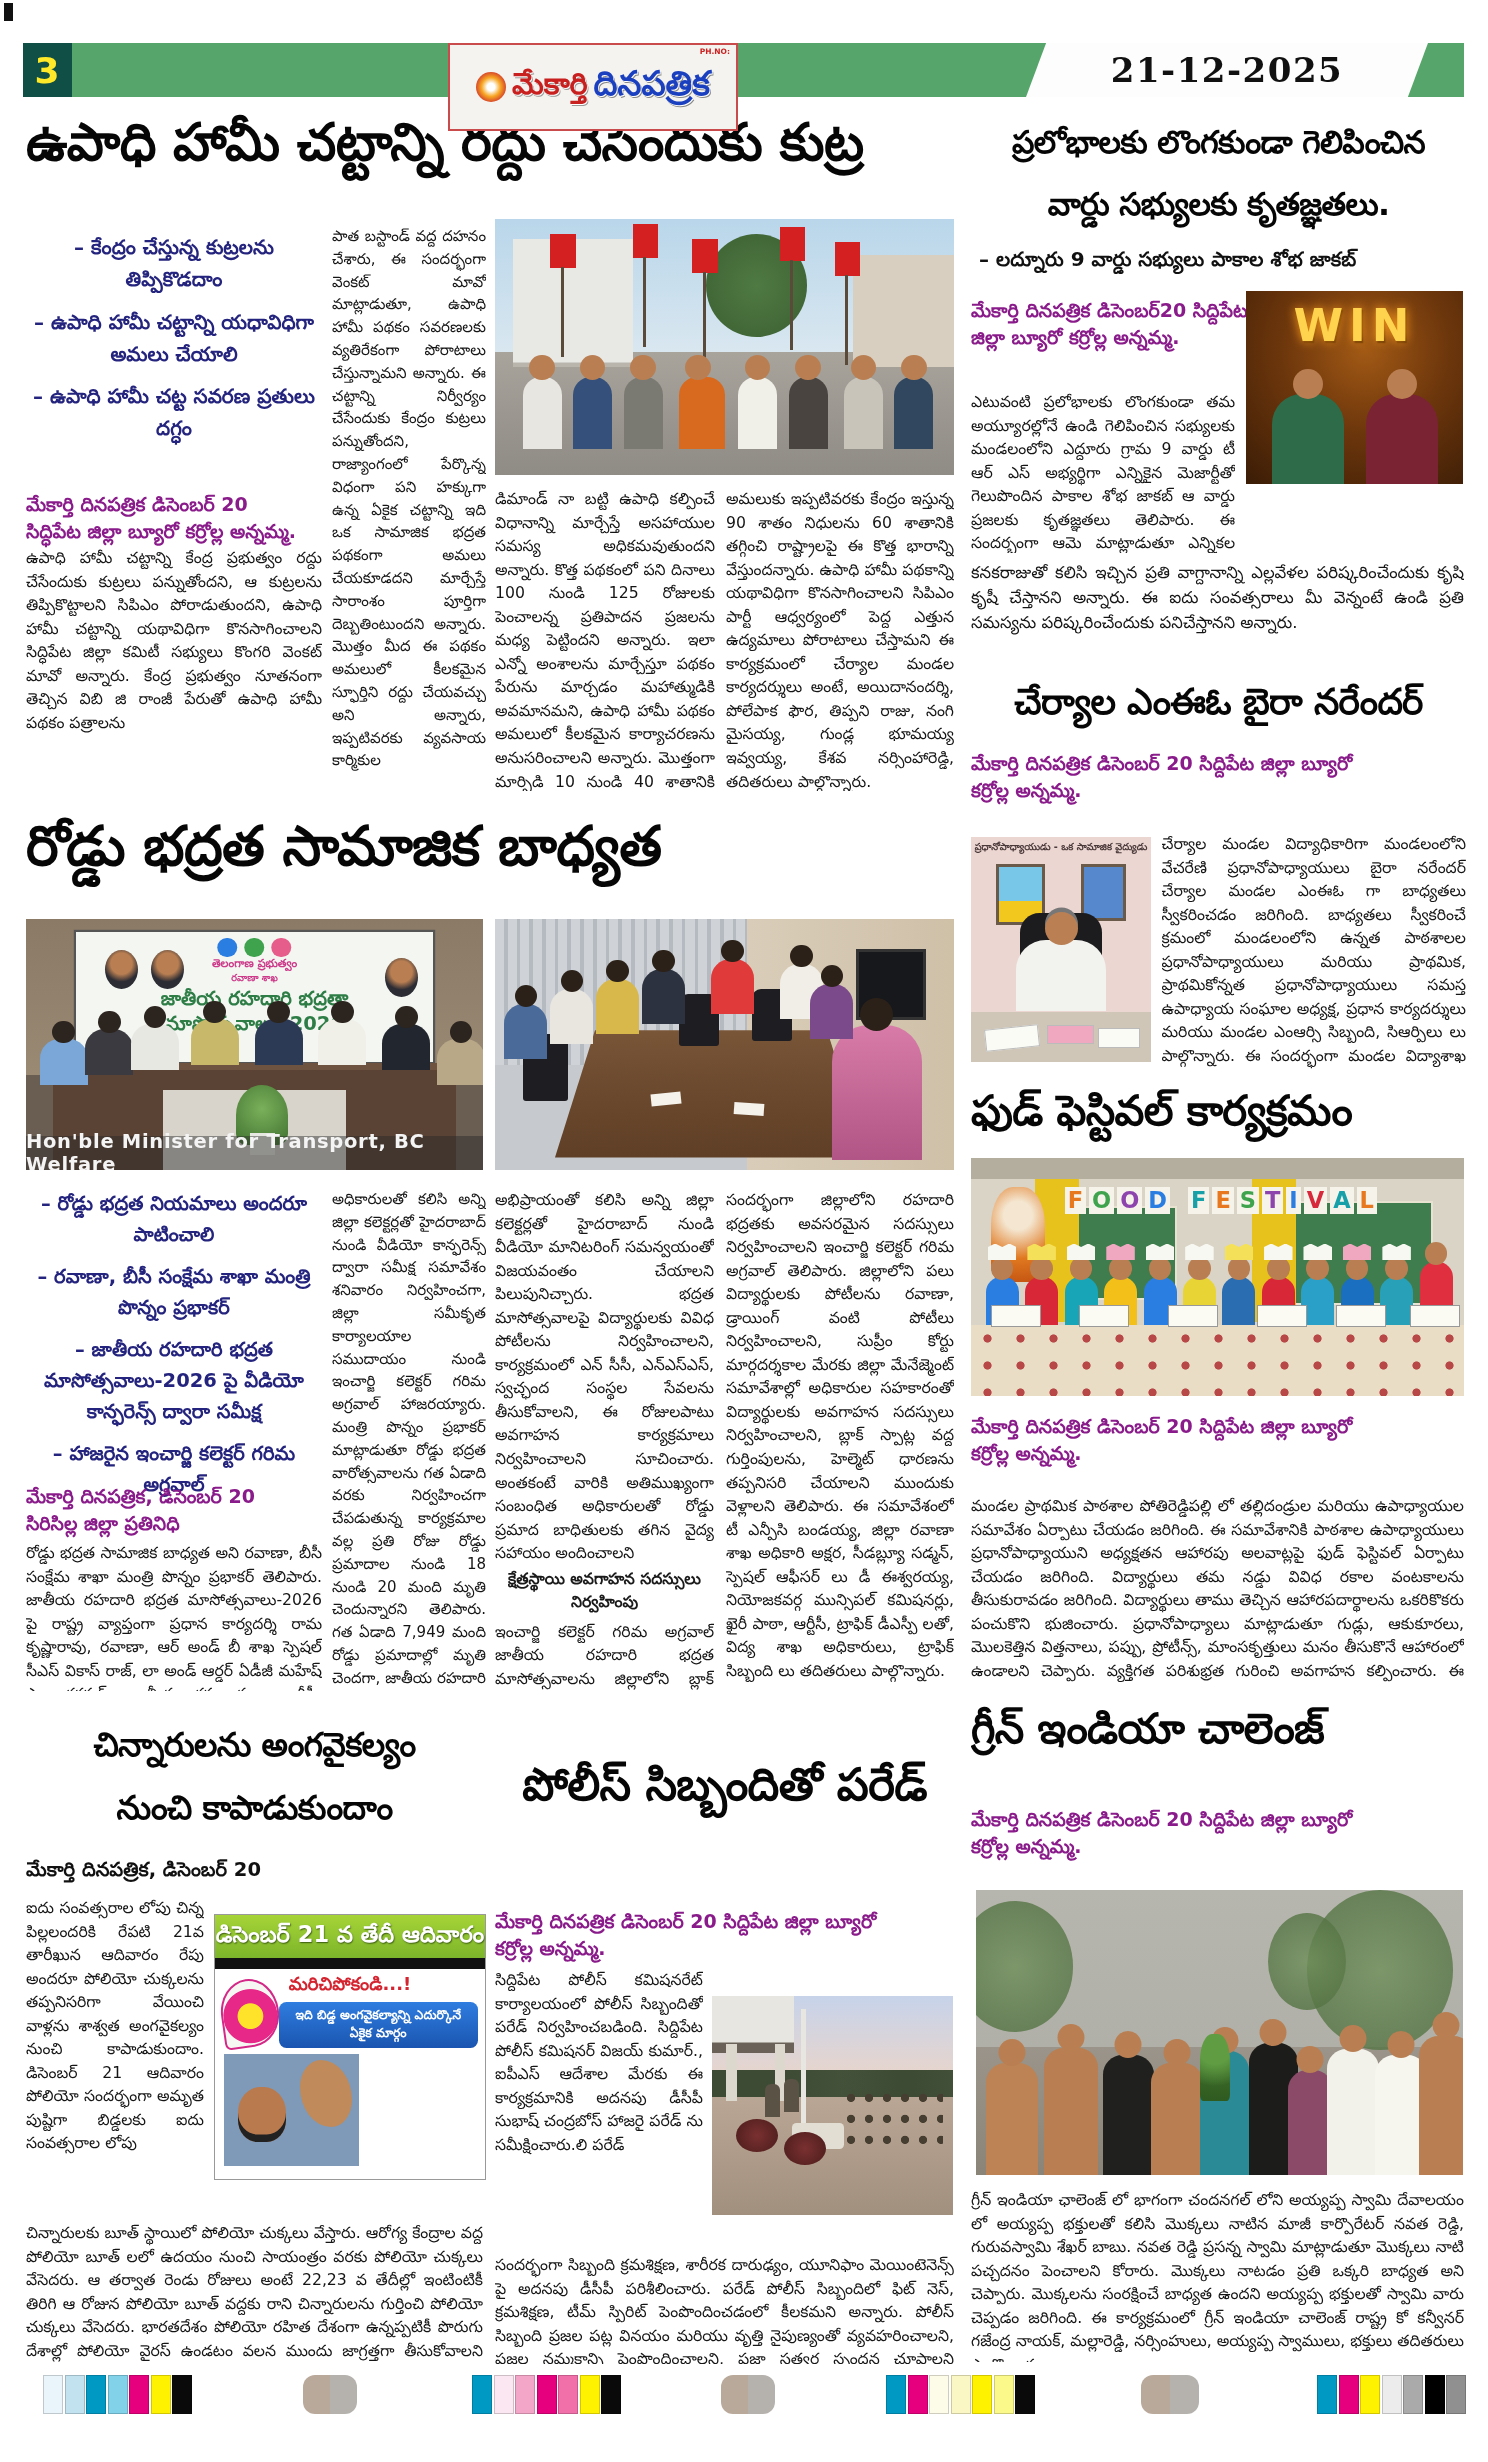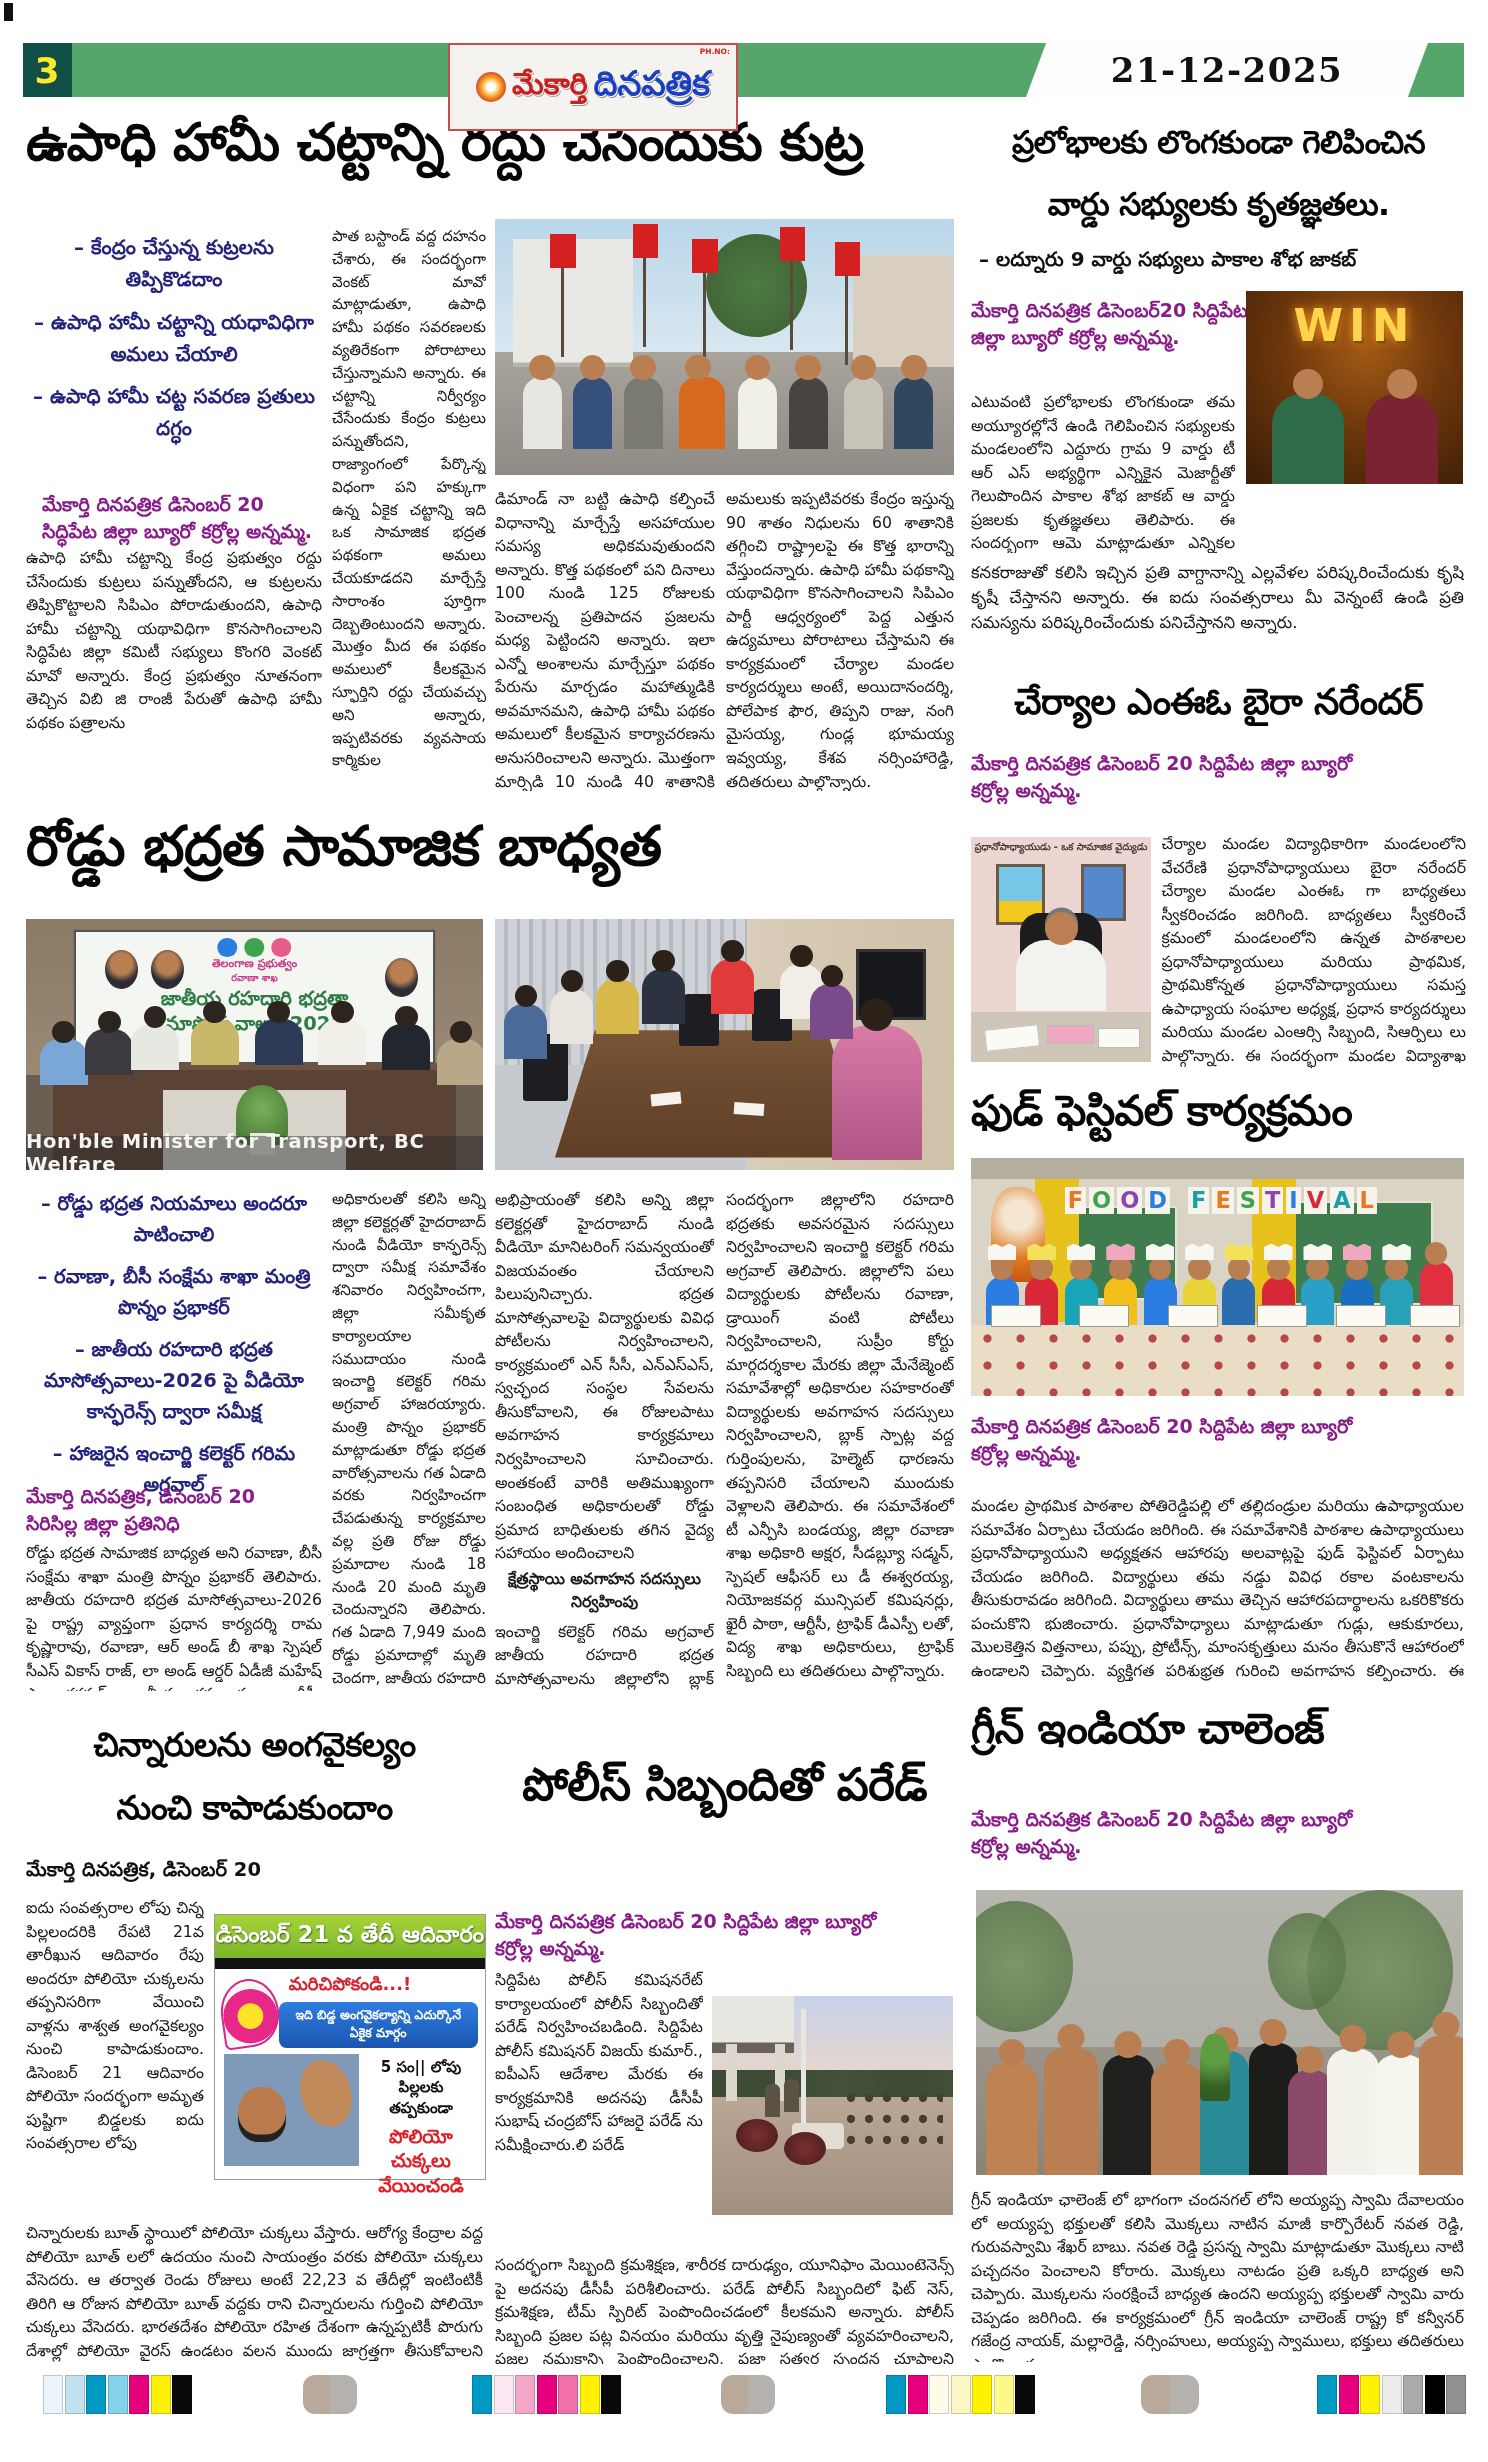--- a/index.html
+++ b/index.html
@@ -202,21 +202,21 @@
     <span class="datetext">21-12-2025</span>
   </div>
 
   <div class="abs hl hl-xl" style="left:26px;top:112px;width:934px;">ఉపాధి హామీ చట్టాన్ని రద్దు చేసేందుకు కుట్ర</div>
 
   <div class="abs bullets" style="left:26px;top:231px;width:296px;">
     <p>– కేంద్రం చేస్తున్న కుట్రలను తిప్పికొడదాం</p>
     <p>– ఉపాధి హామీ చట్టాన్ని యధావిధిగా అమలు చేయాలి</p>
     <p>– ఉపాధి హామీ చట్ట సవరణ ప్రతులు దగ్ధం</p>
   </div>
-  <div class="abs byline" style="left:42px;top:491px;width:296px;">
+  <div class="abs byline" style="left:26px;top:491px;width:296px;">
     <span>మేకార్తి దినపత్రిక డిసెంబర్ 20</span><br>
     <span>సిద్ధిపేట జిల్లా బ్యూరో కర్రోల్ల అన్నమ్మ.</span>
   </div>
   <div class="abs body" style="left:26px;top:546px;width:296px;height:247px;">ఉపాధి హామీ చట్టాన్ని కేంద్ర ప్రభుత్వం రద్దు చేసేందుకు కుట్రలు పన్నుతోందని, ఆ కుట్రలను తిప్పికొట్టాలని సిపిఎం పోరాడుతుందని, ఉపాధి హామీ చట్టాన్ని యథావిధిగా కొనసాగించాలని సిద్ధిపేట జిల్లా కమిటీ సభ్యులు కొంగరి వెంకట్ మావో అన్నారు. కేంద్ర ప్రభుత్వం నూతనంగా తెచ్చిన విబి జి రాంజీ పేరుతో ఉపాధి హామీ పథకం పత్రాలను</div>
   <div class="abs body-s" style="left:332px;top:225px;width:154px;height:568px;">పాత బస్టాండ్ వద్ద దహనం చేశారు, ఈ సందర్భంగా వెంకట్ మావో మాట్లాడుతూ, ఉపాధి హామీ పథకం సవరణలకు వ్యతిరేకంగా పోరాటాలు చేస్తున్నామని అన్నారు. ఈ చట్టాన్ని నిర్వీర్యం చేసేందుకు కేంద్రం కుట్రలు పన్నుతోందని, రాజ్యాంగంలో పేర్కొన్న విధంగా పని హక్కుగా ఉన్న ఏకైక చట్టాన్ని ఇది ఒక సామాజిక భద్రత పథకంగా అమలు చేయకూడదని మార్చేస్తే సారాంశం పూర్తిగా దెబ్బతింటుందని అన్నారు. మొత్తం మీద ఈ పథకం అమలులో కీలకమైన స్ఫూర్తిని రద్దు చేయవచ్చు అని అన్నారు, ఇప్పటివరకు వ్యవసాయ కార్మికుల</div>
 
   <div class="abs photo pa" style="left:495px;top:219px;width:459px;height:256px;">
     <div class="pa-bldg"></div>
     <div class="pa-bldg2"></div>
     <div class="pa-tree"></div>
@@ -440,27 +440,20 @@
   <div class="abs ad" style="left:214px;top:1914px;width:270px;height:264px;">
     <div class="ad-head">డిసెంబర్ 21 వ తేదీ ఆదివారం</div>
     <div class="ad-black"></div>
     <div class="ad-remember">మరిచిపోకండి...!</div>
     <div class="ad-band">ఇది బిడ్డ అంగవైకల్యాన్ని ఎదుర్కొనే ఏకైక మార్గం</div>
     <div class="ad-logo"></div>
     <div class="ad-photo">
       <div class="ad-face"></div>
       <div class="ad-hand"></div>
     </div>
-    <div class="ad-right">
-      <div class="ad-r1">5 సం|| లోపు పిల్లలకు తప్పకుండా</div>
-      <div class="ad-red">
-        <span>పోలియో చుక్కలు</span><br>
-        <span>వేయించండి</span>
-      </div>
-    </div>
   </div>
 
   <div class="abs body" style="left:26px;top:2221px;width:457px;height:142px;">చిన్నారులకు బూత్ స్థాయిలో పోలియో చుక్కలు వేస్తారు. ఆరోగ్య కేంద్రాల వద్ద పోలియో బూత్ లలో ఉదయం నుంచి సాయంత్రం వరకు పోలియో చుక్కలు వేసెదరు. ఆ తర్వాత రెండు రోజులు అంటే 22,23 వ తేదీల్లో ఇంటింటికీ తిరిగి ఆ రోజున పోలియో బూత్ వద్దకు రాని చిన్నారులను గుర్తించి పోలియో చుక్కలు వేసెదరు. భారతదేశం పోలియో రహిత దేశంగా ఉన్నప్పటికీ పొరుగు దేశాల్లో పోలియో వైరస్ ఉండటం వలన ముందు జాగ్రత్తగా తీసుకోవాలని రాష్ట్రాలకు కేంద్రం సూచించింది.</div>
 
   <div class="abs hl hl-l" style="left:495px;top:1758px;width:459px;text-align:center;font-size:45px;">పోలీస్ సిబ్బందితో పరేడ్</div>
   <div class="abs byline" style="left:495px;top:1908px;width:420px;">మేకార్తి దినపత్రిక డిసెంబర్ 20 సిద్దిపేట జిల్లా బ్యూరో కర్రోల్ల అన్నమ్మ.</div>
   <div class="abs body" style="left:495px;top:1968px;width:208px;height:279px;">సిద్దిపేట పోలీస్ కమిషనరేట్ కార్యాలయంలో పోలీస్ సిబ్బందితో పరేడ్ నిర్వహించబడింది. సిద్దిపేట పోలీస్ కమిషనర్ విజయ్ కుమార్., ఐపీఎస్ ఆదేశాల మేరకు ఈ కార్యక్రమానికి అదనపు డీసీపీ సుభాష్ చంద్రబోస్ హాజరై పరేడ్ ను సమీక్షించారు.లి పరేడ్</div>
 
   <div class="abs photo ph" style="left:712px;top:1996px;width:241px;height:219px;">
     <div class="ph-trees"></div>

